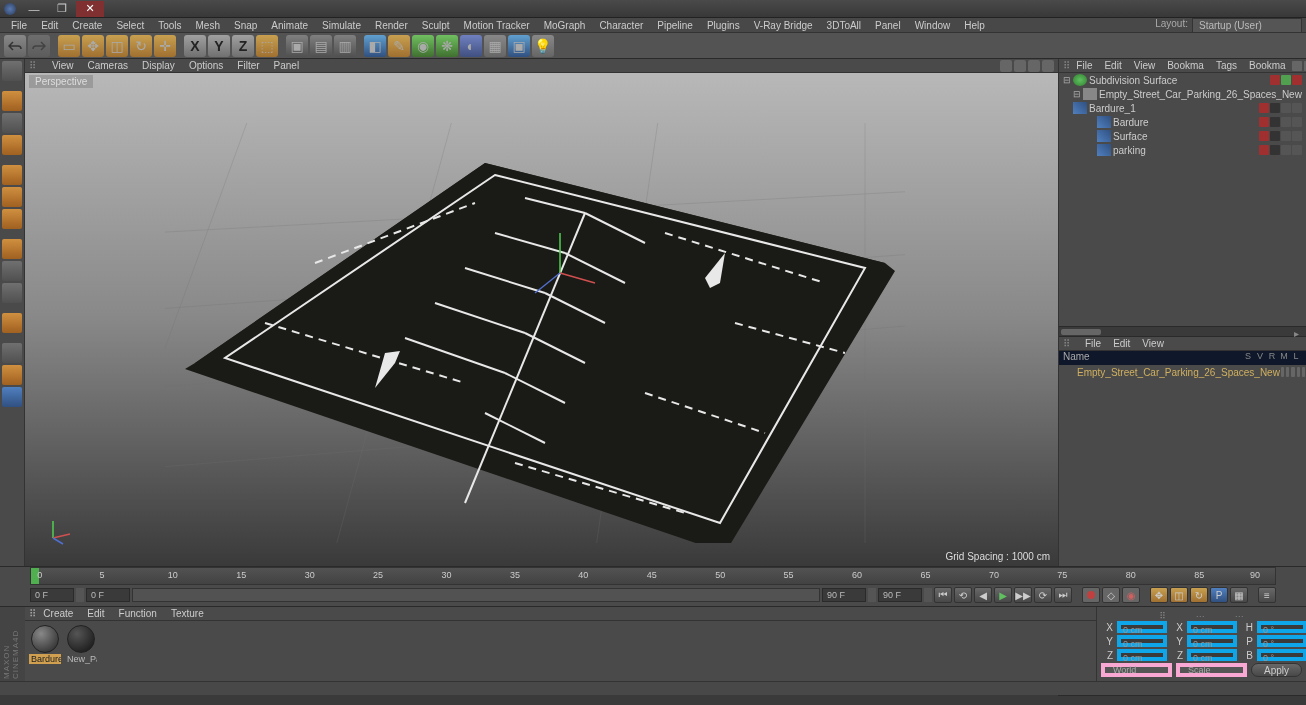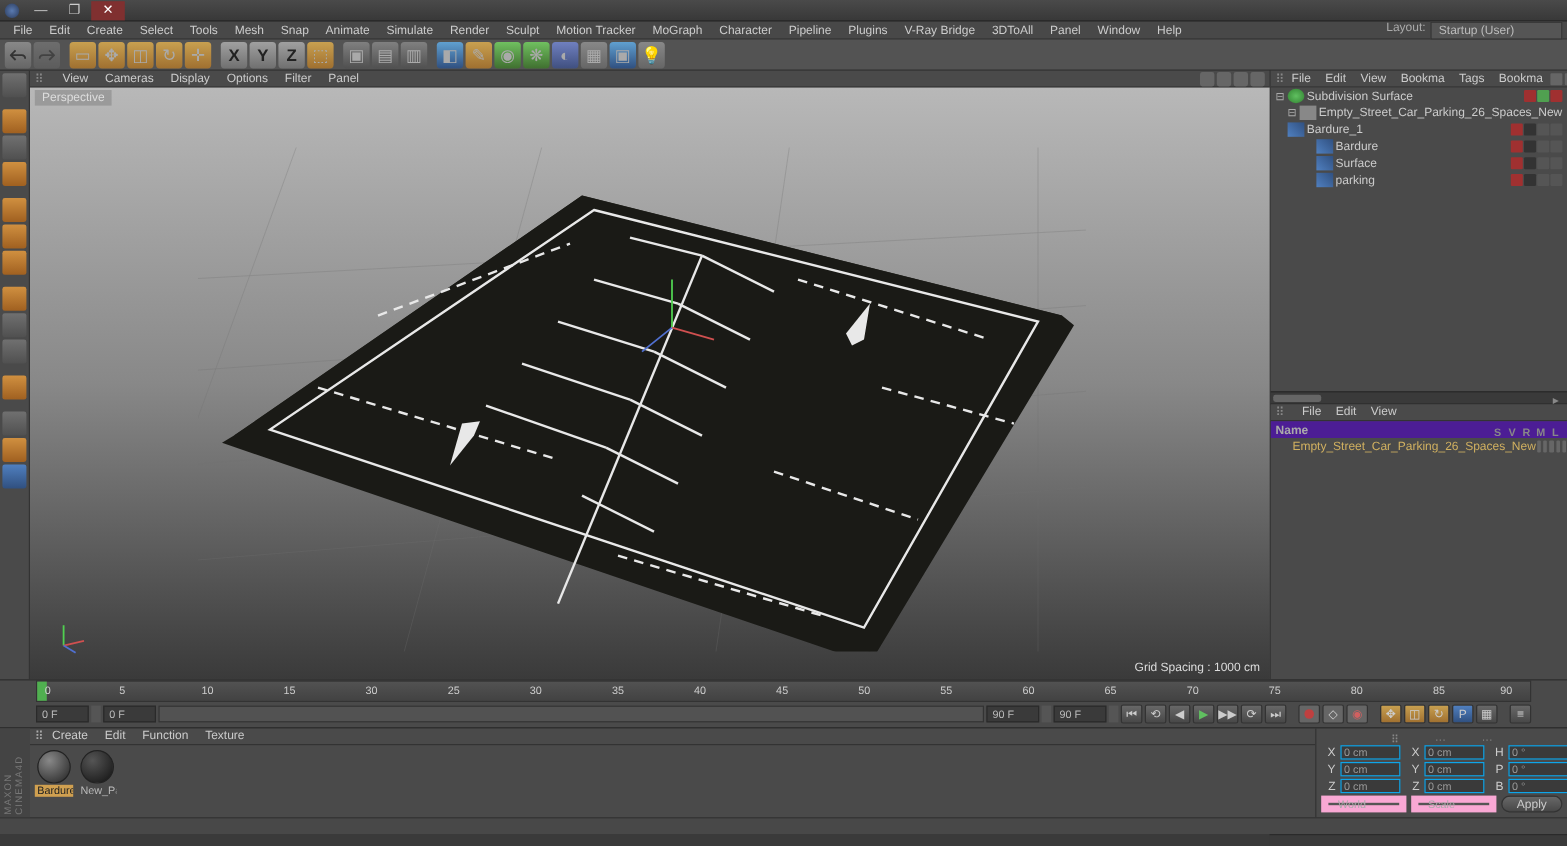--- a/index.html
+++ b/index.html
@@ -86,21 +86,21 @@
 .tag-red { background: #a03030; }
 .tag-green { background: #50a050; }
 .tag-dark { background: #333; }
 .tag-check { background: #555; }
 
 .obj-scroll { height: 10px; background: #3a3a3a; border-top: 1px solid #2a2a2a; position: relative; }
 .obj-scroll .sb-thumb { position: absolute; left: 2px; width: 40px; height: 6px; top: 2px; background: #666; border-radius: 2px; }
 .obj-scroll .sb-arrow { position: absolute; right: 2px; width: 10px; height: 8px; top: 1px; color: #888; }
 
 .takes-panel { height: 230px; border-top: 1px solid #2a2a2a; }
-.takes-header { height: 14px; background: #4c1d95; display: flex; align-items: flex-end; padding: 0 4px; font-weight: bold; }
+.takes-header { height: 14px; background: #0f172a; display: flex; align-items: flex-start; padding: 0 4px; }
 .takes-header .th-label { color: #aaa; font-size: 10px; flex: 1; }
 .takes-header .th-col { width: 12px; text-align: center; color: #888; font-size: 9px; }
 .takes-row { display: flex; align-items: center; height: 14px; padding-left: 18px; }
 .takes-row .tk-name { color: #d0b060; font-size: 10px; flex: 1; }
 .takes-row .tk-icon { width: 10px; height: 10px; margin: 0 1px; background: #666; border-radius: 1px; }
 
 
 .timeline-area { height: 40px; background: #4a4a4a; border-top: 1px solid #2a2a2a; padding: 0 30px; }
 .timeline-ruler { height: 18px; background: linear-gradient(#525252,#424242); position: relative; border: 1px solid #333; }
 .timeline-ruler .playhead { position: absolute; left: 0; top: 0; width: 8px; height: 100%; background: #50b050; }
@@ -124,23 +124,23 @@
 .mat-area { flex: 1; display: flex; padding: 4px; gap: 4px; position: relative; }
 .mat-swatch { width: 32px; display: flex; flex-direction: column; align-items: center; }
 .mat-ball { width: 28px; height: 28px; border-radius: 50%; background: radial-gradient(circle at 35% 30%, #888, #222); border: 1px solid #222; }
 .mat-label { font-size: 9px; color: #222; background: #d0a050; padding: 0 2px; margin-top: 1px; white-space: nowrap; overflow: hidden; width: 32px; }
 .mat-label.normal { background: transparent; color: #bbb; }
 
 .coords-panel { width: 210px; border-left: 1px solid #333; padding: 4px; }
 .coords-handle { height: 10px; display: flex; justify-content: center; gap: 30px; color: #888; font-size: 9px; }
 .coords-grid { display: grid; grid-template-columns: 12px 50px 12px 50px 12px 50px; gap: 2px 4px; align-items: center; }
 .coords-grid .cg-label { font-size: 10px; color: #ccc; text-align: right; }
-.coords-grid .cg-field { background: #3a3a3a; border: 1px solid #0ea5e9; padding: 0 2px; font-size: 9px; color: #999; height: 12px; }
+.coords-grid .cg-field { background: #3a3a3a; border: 4px solid #0ea5e9; padding: 0 2px; font-size: 9px; color: #999; height: 12px; }
 .coords-bottom { display: flex; gap: 4px; margin-top: 2px; }
-.coords-bottom .cb-dd { background: #555; border: 6px solid #f9a8d4; font-size: 9px; color: #aaa; padding: 0 8px; flex: 1; height: 14px; display: flex; align-items: center; }
+.coords-bottom .cb-dd { background: #555; border: 4px solid #f9a8d4; font-size: 9px; color: #aaa; padding: 0 8px; flex: 1; height: 14px; display: flex; align-items: center; }
 .coords-bottom .cb-apply { background: linear-gradient(#686868,#484848); border: 1px solid #333; font-size: 10px; color: #ccc; padding: 0 12px; height: 14px; display: flex; align-items: center; border-radius: 8px; }
 
 
 .statusbar { height: 14px; background: #484848; border-top: 1px solid #333; }
 </style>
 </head>
 <body>
 
 <div class="titlebar">
   <div class="app-icon"></div>

